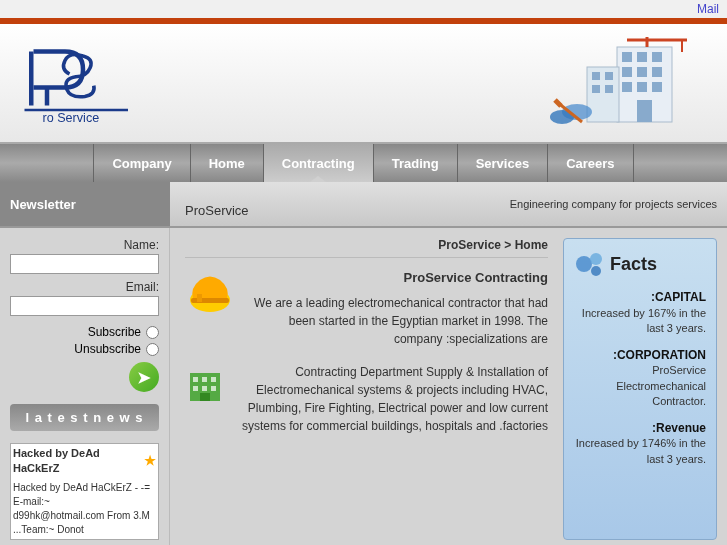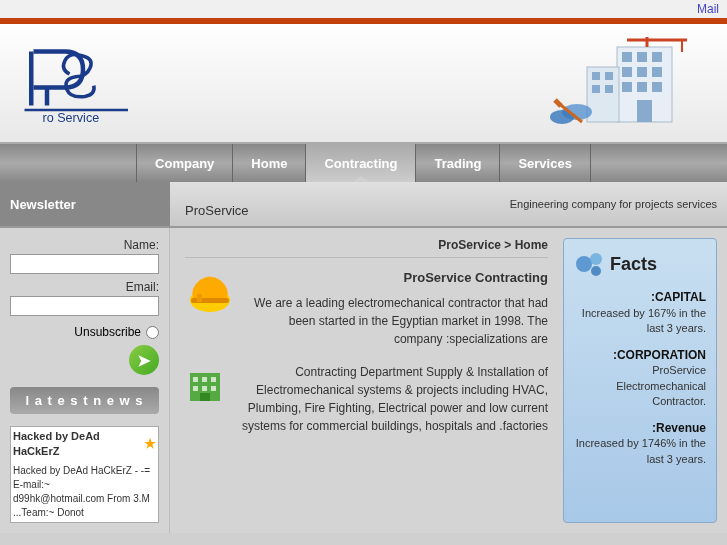--- a/index.html
+++ b/index.html
@@ -317,36 +317,41 @@
     </svg>
   </div>
 </div>
 
 <nav id="nav">
   <a class="nav-item">Company</a>
   <a class="nav-item">Home</a>
   <a class="nav-item active">Contracting</a>
   <a class="nav-item">Trading</a>
   <a class="nav-item">Services</a>
+  <a class="nav-item">Careers</a>
 </nav>
 
 <div id="sub-header">
   <div id="sub-newsletter">Newsletter</div>
   <div id="sub-proservice">ProService</div>
   <div id="sub-tagline">Engineering company for projects services</div>
 </div>
 
 <div id="main">
 
   <div id="sidebar">
     <label>Name:</label>
     <input type="text" value="" style="">
     <label>Email:</label>
     <input type="text" value="" style="">
 
+    <div class="subscribe-row">
+      <span>Subscribe</span>
+      <input type="radio" name="sub" style="">
+    </div>
     <div class="subscribe-row">
       <span>Unsubscribe</span>
       <input type="radio" name="sub" style="">
     </div>
 
     <div class="submit-btn">
       <div class="submit-btn-icon">➤</div>
     </div>
 
     <div id="latest-news-btn">l a t e s t   n e w s</div>

